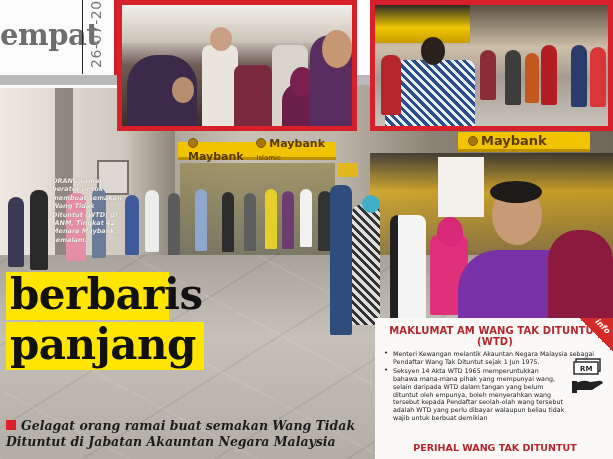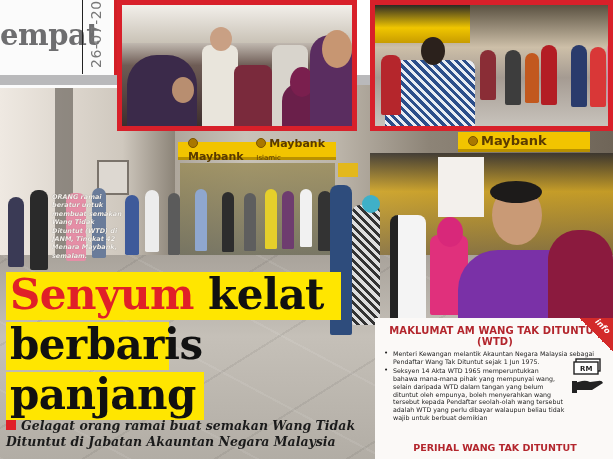--- a/index.html
+++ b/index.html
@@ -64,21 +64,21 @@
   .branch-front2 { position: absolute; left: 370px; top: 68px; width: 243px; height: 110px; background: linear-gradient(180deg,#2f2a24,#d8a81a 35%,#7f6a3c 100%); opacity: .8; }
   .side-sign { position: absolute; left: 338px; top: 78px; width: 20px; height: 14px; background: #e3b81c; }
   .paper-board { position: absolute; left: 438px; top: 72px; width: 46px; height: 60px; background: #f3f0ec; }
 
   
   .person { position: absolute; border-radius: 8px 8px 2px 2px; }
   .head { position: absolute; border-radius: 50%; background: #2b211c; }
 
   
   .photo-caption {
-    position: absolute; left: 52px; top: 108px; width: 70px;
+    position: absolute; left: 52px; top: 92px; width: 70px;
     font-family: "DejaVu Sans", sans-serif; font-weight: bold; font-style: italic;
     font-size: 6.5px; line-height: 8.4px; color: #f4f1ec;
     text-shadow: 0 0 1px rgba(0,0,0,0.4);
   }
 
   
   .inset {
     position: absolute; border: 5px solid #d8202a; overflow: hidden;
   }
   .inset-1 { left: 117px; top: 0; width: 240px; height: 131px;
@@ -221,21 +221,20 @@
   <div class="person" style="left:105px;top:45px;width:16px;height:50px;background:#8a2d36"></div>
   <div class="person" style="left:130px;top:45px;width:16px;height:55px;background:#3d3d3d"></div>
   <div class="person" style="left:150px;top:48px;width:14px;height:50px;background:#c2581e"></div>
   <div class="person" style="left:166px;top:40px;width:16px;height:60px;background:#b31d24"></div>
   <div class="person" style="left:196px;top:40px;width:16px;height:62px;background:#2a3b6c"></div>
   <div class="person" style="left:215px;top:42px;width:16px;height:60px;background:#d93737"></div>
   <div class="person" style="left:232px;top:38px;width:10px;height:60px;background:#e586a8"></div>
 </div>
 
 <div class="headline">
-  <span class="hl-line hl-1"><span class="hl-red">Senyum</span> <span>kelat</span></span>
   <span class="hl-line hl-2">berbaris</span>
   <span class="hl-line hl-3">panjang</span>
 </div>
 
 <div class="standfirst">
   <span class="bullet-square"></span><span>Gelagat orang ramai buat semakan Wang Tidak Dituntut di Jabatan Akauntan Negara Malaysia</span>
 </div>
 
 <div class="info-box">
   <div class="info-tag"></div>

